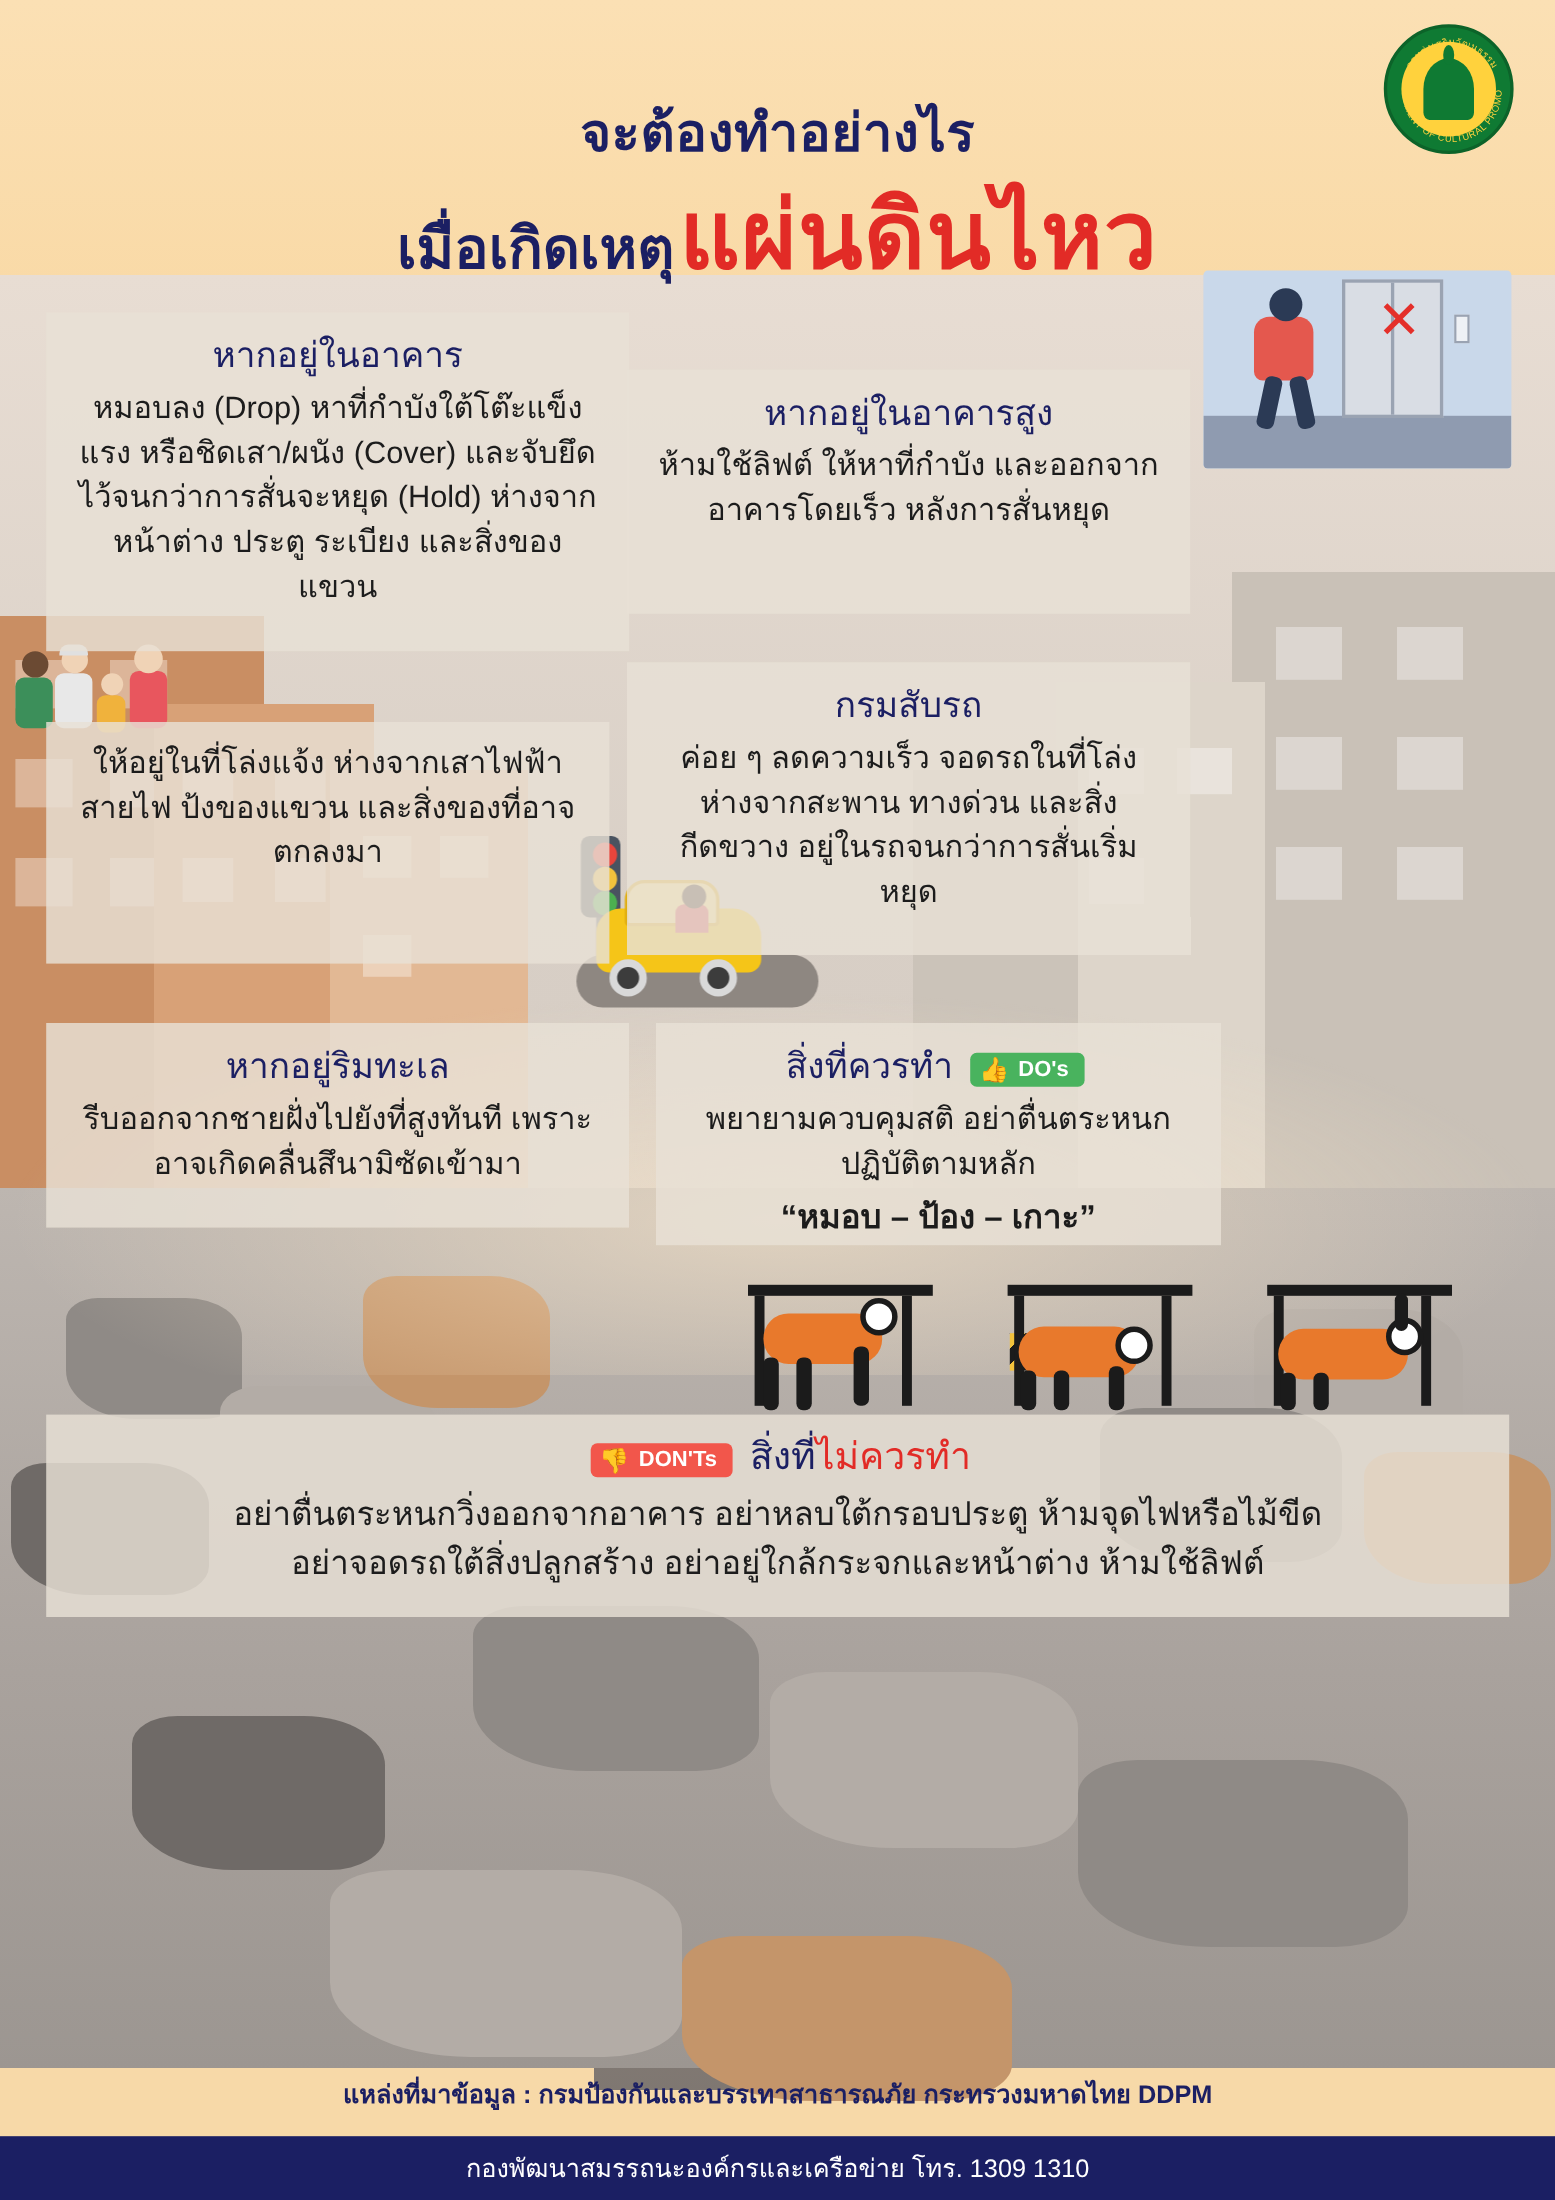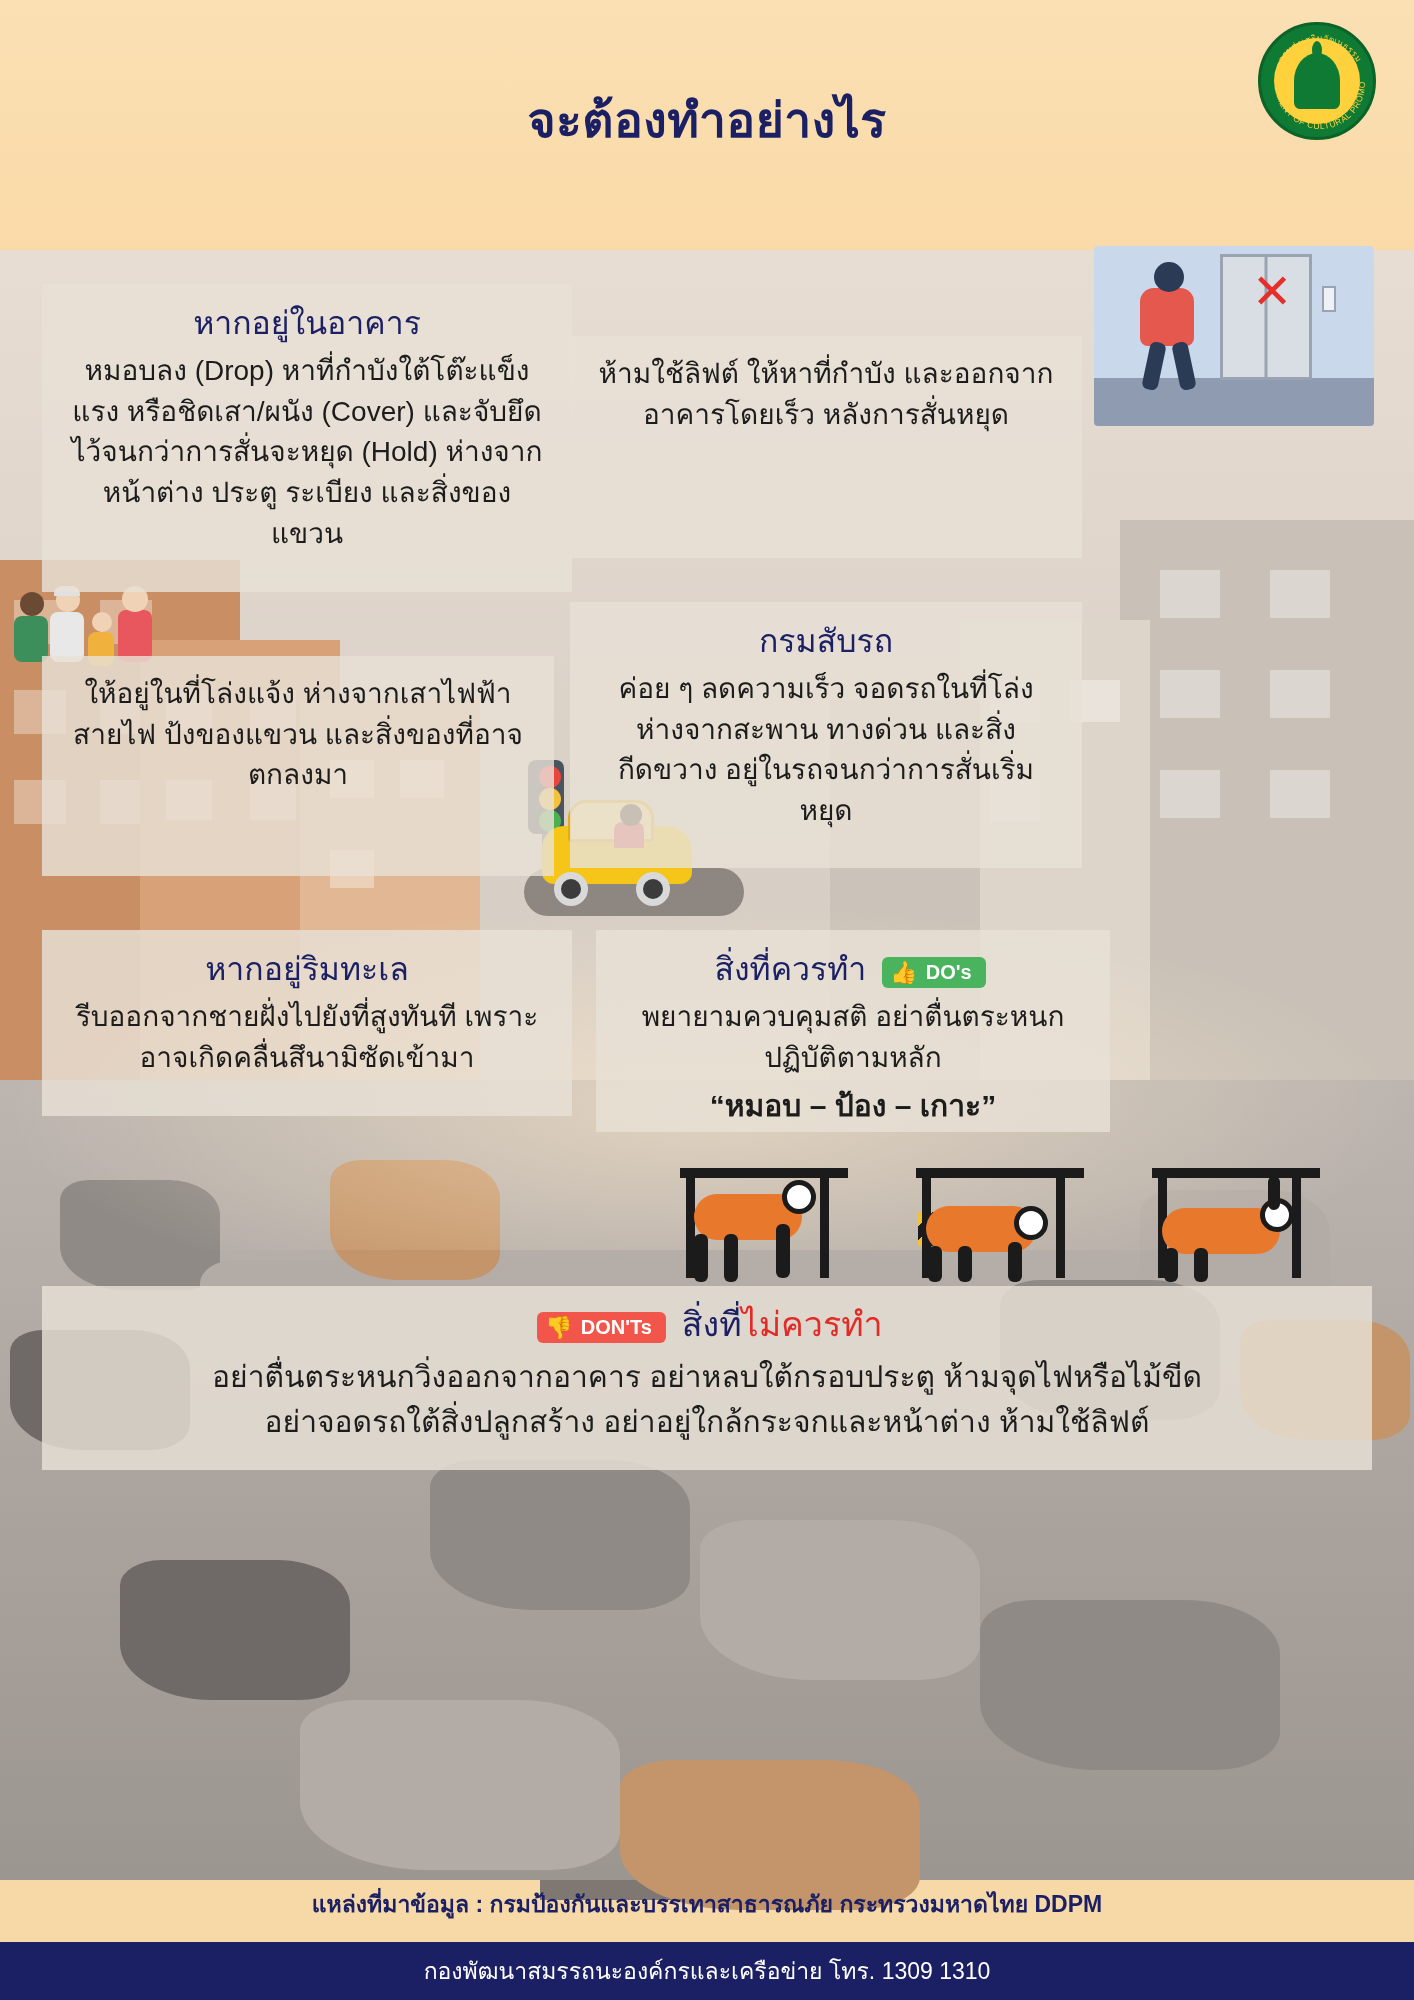--- a/index.html
+++ b/index.html
@@ -363,20 +363,24 @@
   <div class="rock light" style="left:700px;top:1520px;width:280px;height:160px;"></div>
   <div class="rock dark" style="left:120px;top:1560px;width:230px;height:140px;"></div>
   <div class="rock" style="left:980px;top:1600px;width:300px;height:170px;"></div>
   <div class="rock light" style="left:300px;top:1700px;width:320px;height:170px;"></div>
   <div class="rock sand" style="left:620px;top:1760px;width:300px;height:150px;"></div>
   <div class="dust"></div>
 </div>
 
 <div class="header">
   <div class="title-1">จะต้องทำอย่างไร</div>
+  <div class="title-2">
+    <span class="small">เมื่อเกิดเหตุ</span>
+    <span class="big">แผ่นดินไหว</span>
+  </div>
 </div>
 
 <div class="logo">
   <div class="logo-ring-text">
     <svg viewBox="0 0 118 118" aria-hidden="true">
       <defs>
         <path id="arcTop" d="M 16,59 A 43,43 0 0 1 102,59"></path>
         <path id="arcBottom" d="M 14,59 A 45,45 0 0 0 104,59"></path>
       </defs>
       <text><textPath href="#arcTop" startOffset="50%" text-anchor="middle">กรมส่งเสริมวัฒนธรรม</textPath></text>
@@ -464,20 +468,21 @@
     <div class="limb" style="left:136px;top:26px;width:12px;height:34px;"></div>
   </div>
 </div>
 
 <div class="card" id="card-indoor">
   <h2>หากอยู่ในอาคาร</h2>
   <p>หมอบลง (Drop) หาที่กำบังใต้โต๊ะแข็งแรง หรือชิดเสา/ผนัง (Cover) และจับยึดไว้จนกว่าการสั่นจะหยุด (Hold) ห่างจากหน้าต่าง ประตู ระเบียง และสิ่งของแขวน</p>
 </div>
 
 <div class="card" id="card-highrise">
+  <h2>หากอยู่ในอาคารสูง</h2>
   <p>ห้ามใช้ลิฟต์ ให้หาที่กำบัง และออกจากอาคารโดยเร็ว หลังการสั่นหยุด</p>
 </div>
 
 <div class="card" id="card-outdoor">
   <p>ให้อยู่ในที่โล่งแจ้ง ห่างจากเสาไฟฟ้า สายไฟ ป้งของแขวน และสิ่งของที่อาจตกลงมา</p>
 </div>
 
 <div class="card" id="card-driving">
   <h2>กรมสับรถ</h2>
   <p>ค่อย ๆ ลดความเร็ว จอดรถในที่โล่ง ห่างจากสะพาน ทางด่วน และสิ่งกีดขวาง อยู่ในรถจนกว่าการสั่นเริ่มหยุด</p>

